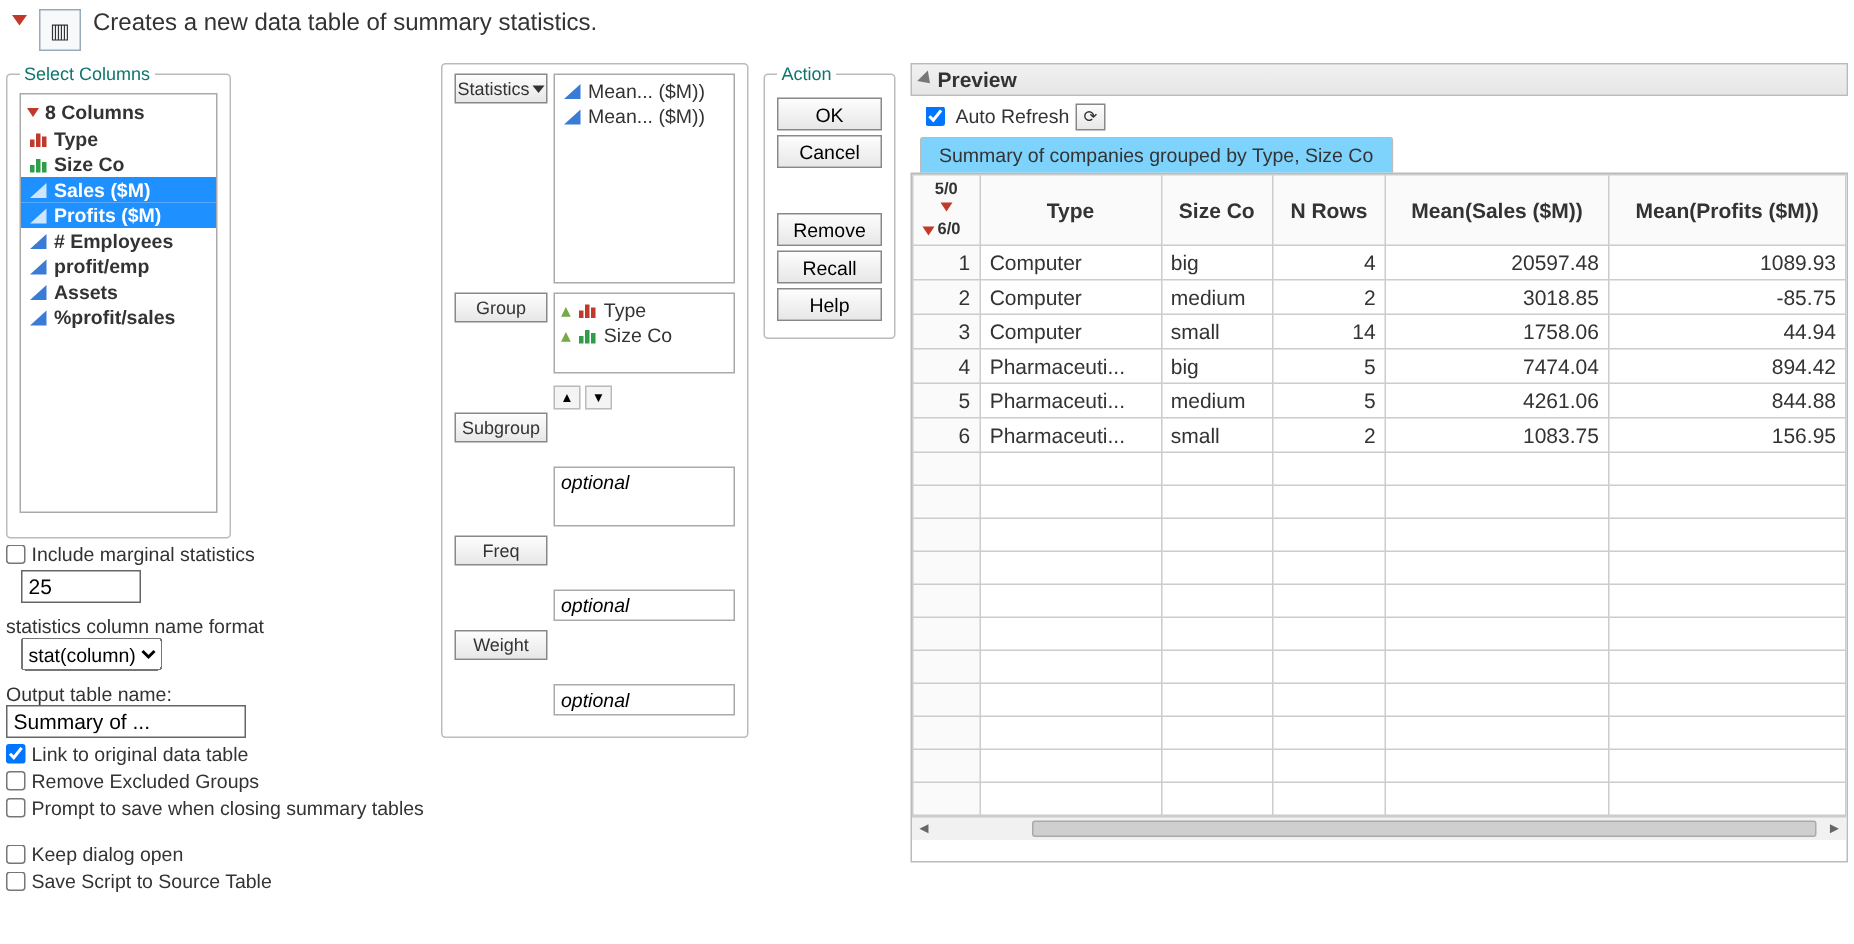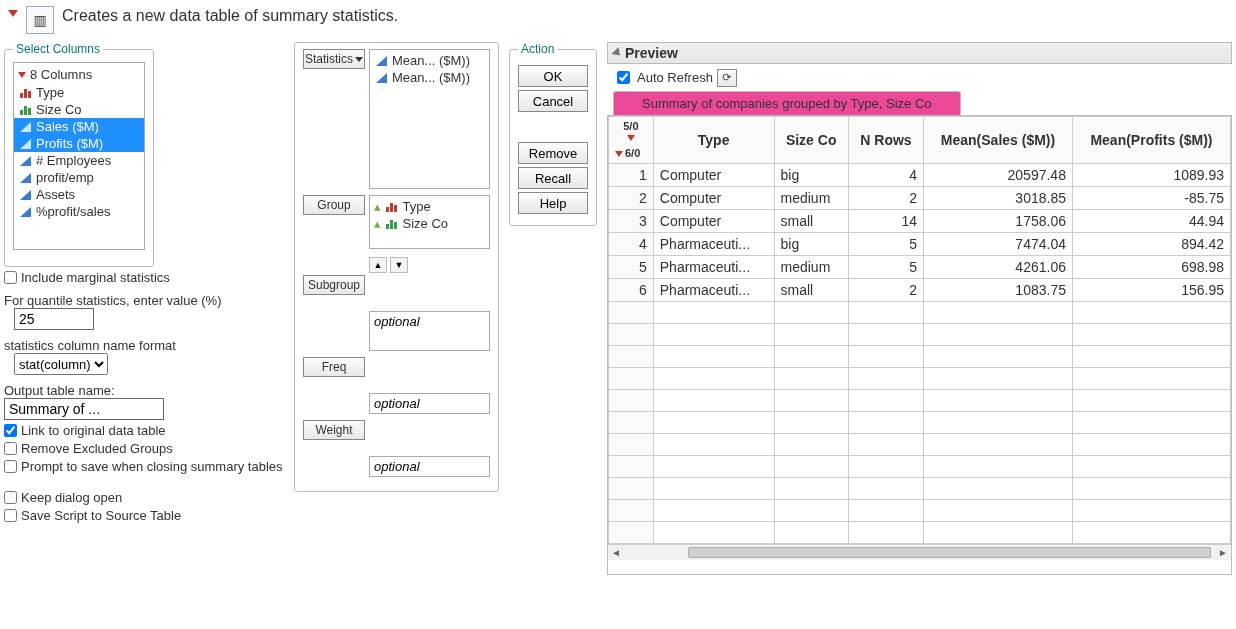--- a/index.html
+++ b/index.html
@@ -41,24 +41,25 @@
   fieldset.panel {
     border: 1px solid #bbb;
     border-radius: 3px;
     padding: 6px 8px 8px 8px;
     margin: 0;
   }
   fieldset.panel > legend { font-size: 12px; padding: 0 3px; color: #0f766e; }
   .sel-cols { width: 150px; }
   .col-list {
     border: 1px solid #aaa;
-    height: 188px;
+    height: 280px;
     padding: 2px 0;
     margin-bottom: 8px;
     overflow: hidden;
+    font-weight: bold;
   }
   .col-list-head { padding: 2px 4px; display:flex; align-items:center; gap:4px;}
   .col-item {
     display: flex; align-items: center; gap: 4px;
     padding: 1px 4px;
     cursor: default;
   }
   .col-item.sel { background: #1e90ff; color: #fff; }
   .ico { width: 14px; height: 12px; display:inline-flex; align-items:center; justify-content:center;}
   .ico-cont-blue {
@@ -121,21 +122,21 @@
     border:1px solid #bbb;background:linear-gradient(#f1f1f1,#e6e6e6);
     padding:2px 6px;font-weight:bold;font-size:14px;
   }
   .gray-disc{
     width:0;height:0;border-top:5px solid transparent;border-bottom:5px solid transparent;border-left:7px solid #777;display:inline-block;transform:rotate(45deg);
   }
   .preview-bar{display:flex;align-items:center;gap:4px;padding:4px 6px;}
   .refresh-btn{width:20px;height:18px;border:1px solid #888;background:linear-gradient(#fdfdfd,#e7e7e7);font-size:11px;display:flex;align-items:center;justify-content:center;}
   .tab{
     display:inline-block;border:1px solid #bbb;border-bottom:none;border-radius:3px 3px 0 0;
-    padding:4px 28px;background:#ec4899;font-size:13px;margin-left:6px;
+    padding:4px 12px;background:#7dd3fc;font-size:13px;margin-left:6px;
   }
   .data-wrap{border:1px solid #bbb;overflow:auto;}
   table.data{border-collapse:collapse;width:100%;font-size:14px;}
   table.data th, table.data td{
     border:1px solid #ccc;padding:3px 6px;white-space:nowrap;
   }
   table.data th{background:#fafafa;font-weight:bold;text-align:center;}
   table.data td.num{text-align:right;}
   table.data td.rh{text-align:right;background:#fafafa;}
   .corner-cell{font-size:11px;text-align:right;padding:1px 3px;line-height:1.2;}
@@ -225,21 +226,20 @@
             </div>
           </div>
       </div>
     </fieldset>
 
     <div class="chk-row">
       <input type="checkbox" style="">
       <span>Include marginal statistics</span>
     </div>
 
-    <div class="lbl">For quantile statistics, enter value (%)</div>
     <input class="txtbox" style="width: 80px; margin-left: 10px;" value="25">
 
     <div class="lbl">statistics column name format</div>
     <select class="combo" style="margin-left:10px;">
       <option>stat(column)</option>
     </select>
 
     <div class="lbl">Output table name:</div>
     <input class="txtbox" style="width: 160px; margin-left: 0;" value="Summary of ...">
 
@@ -415,21 +415,21 @@
               <td class="num">5</td>
               <td class="num">7474.04</td>
               <td class="num">894.42</td>
             </tr>
             <tr>
               <td class="rh">5</td>
               <td>Pharmaceuti...</td>
               <td>medium</td>
               <td class="num">5</td>
               <td class="num">4261.06</td>
-              <td class="num">698.98</td>
+              <td class="num">844.88</td>
             </tr>
             <tr>
               <td class="rh">6</td>
               <td>Pharmaceuti...</td>
               <td>small</td>
               <td class="num">2</td>
               <td class="num">1083.75</td>
               <td class="num">156.95</td>
             </tr>
             <tr class="empty-row">

